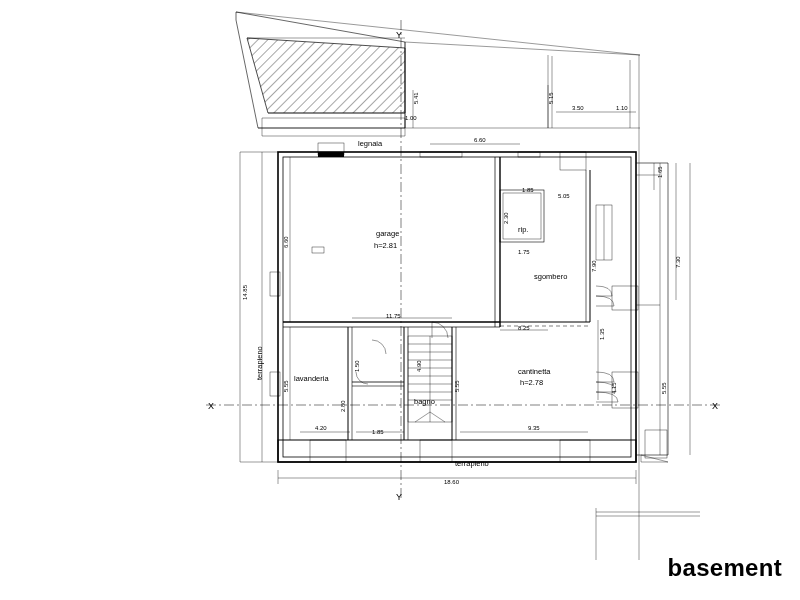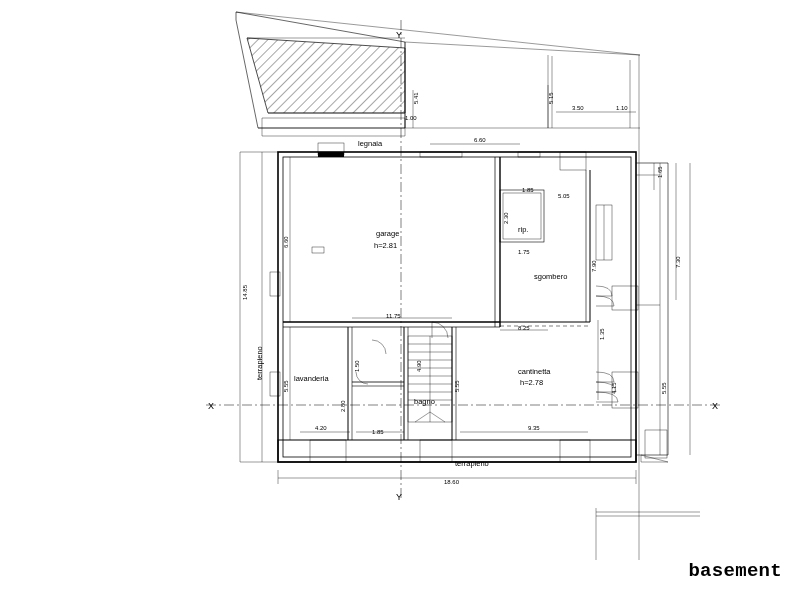--- a/index.html
+++ b/index.html
@@ -38,22 +38,22 @@
   }
   .axis-label {
     font-family: "Liberation Sans", sans-serif;
     font-size: 9px;
     fill: #000000;
   }
   .title-label {
     position: absolute;
     right: 18px;
     bottom: 18px;
-    font-family: Liberation Mono, monospace;
-    font-size: 19px;
+    font-family: Liberation Sans, sans-serif;
+    font-size: 24px;
     font-weight: bold;
     color: #000000;
     letter-spacing: 0.3px;
   }
   .wall { stroke: #000000; fill: none; }
   .thin { stroke: #000000; fill: none; stroke-width: 0.6; }
   .hair { stroke: #000000; fill: none; stroke-width: 0.4; }
   .dash { stroke: #000000; fill: none; stroke-width: 0.5; stroke-dasharray: 4 3; }
   .center { stroke: #000000; fill: none; stroke-width: 0.5; stroke-dasharray: 10 3 2 3; }
   .fillwall { fill: #000000; stroke: none; }

